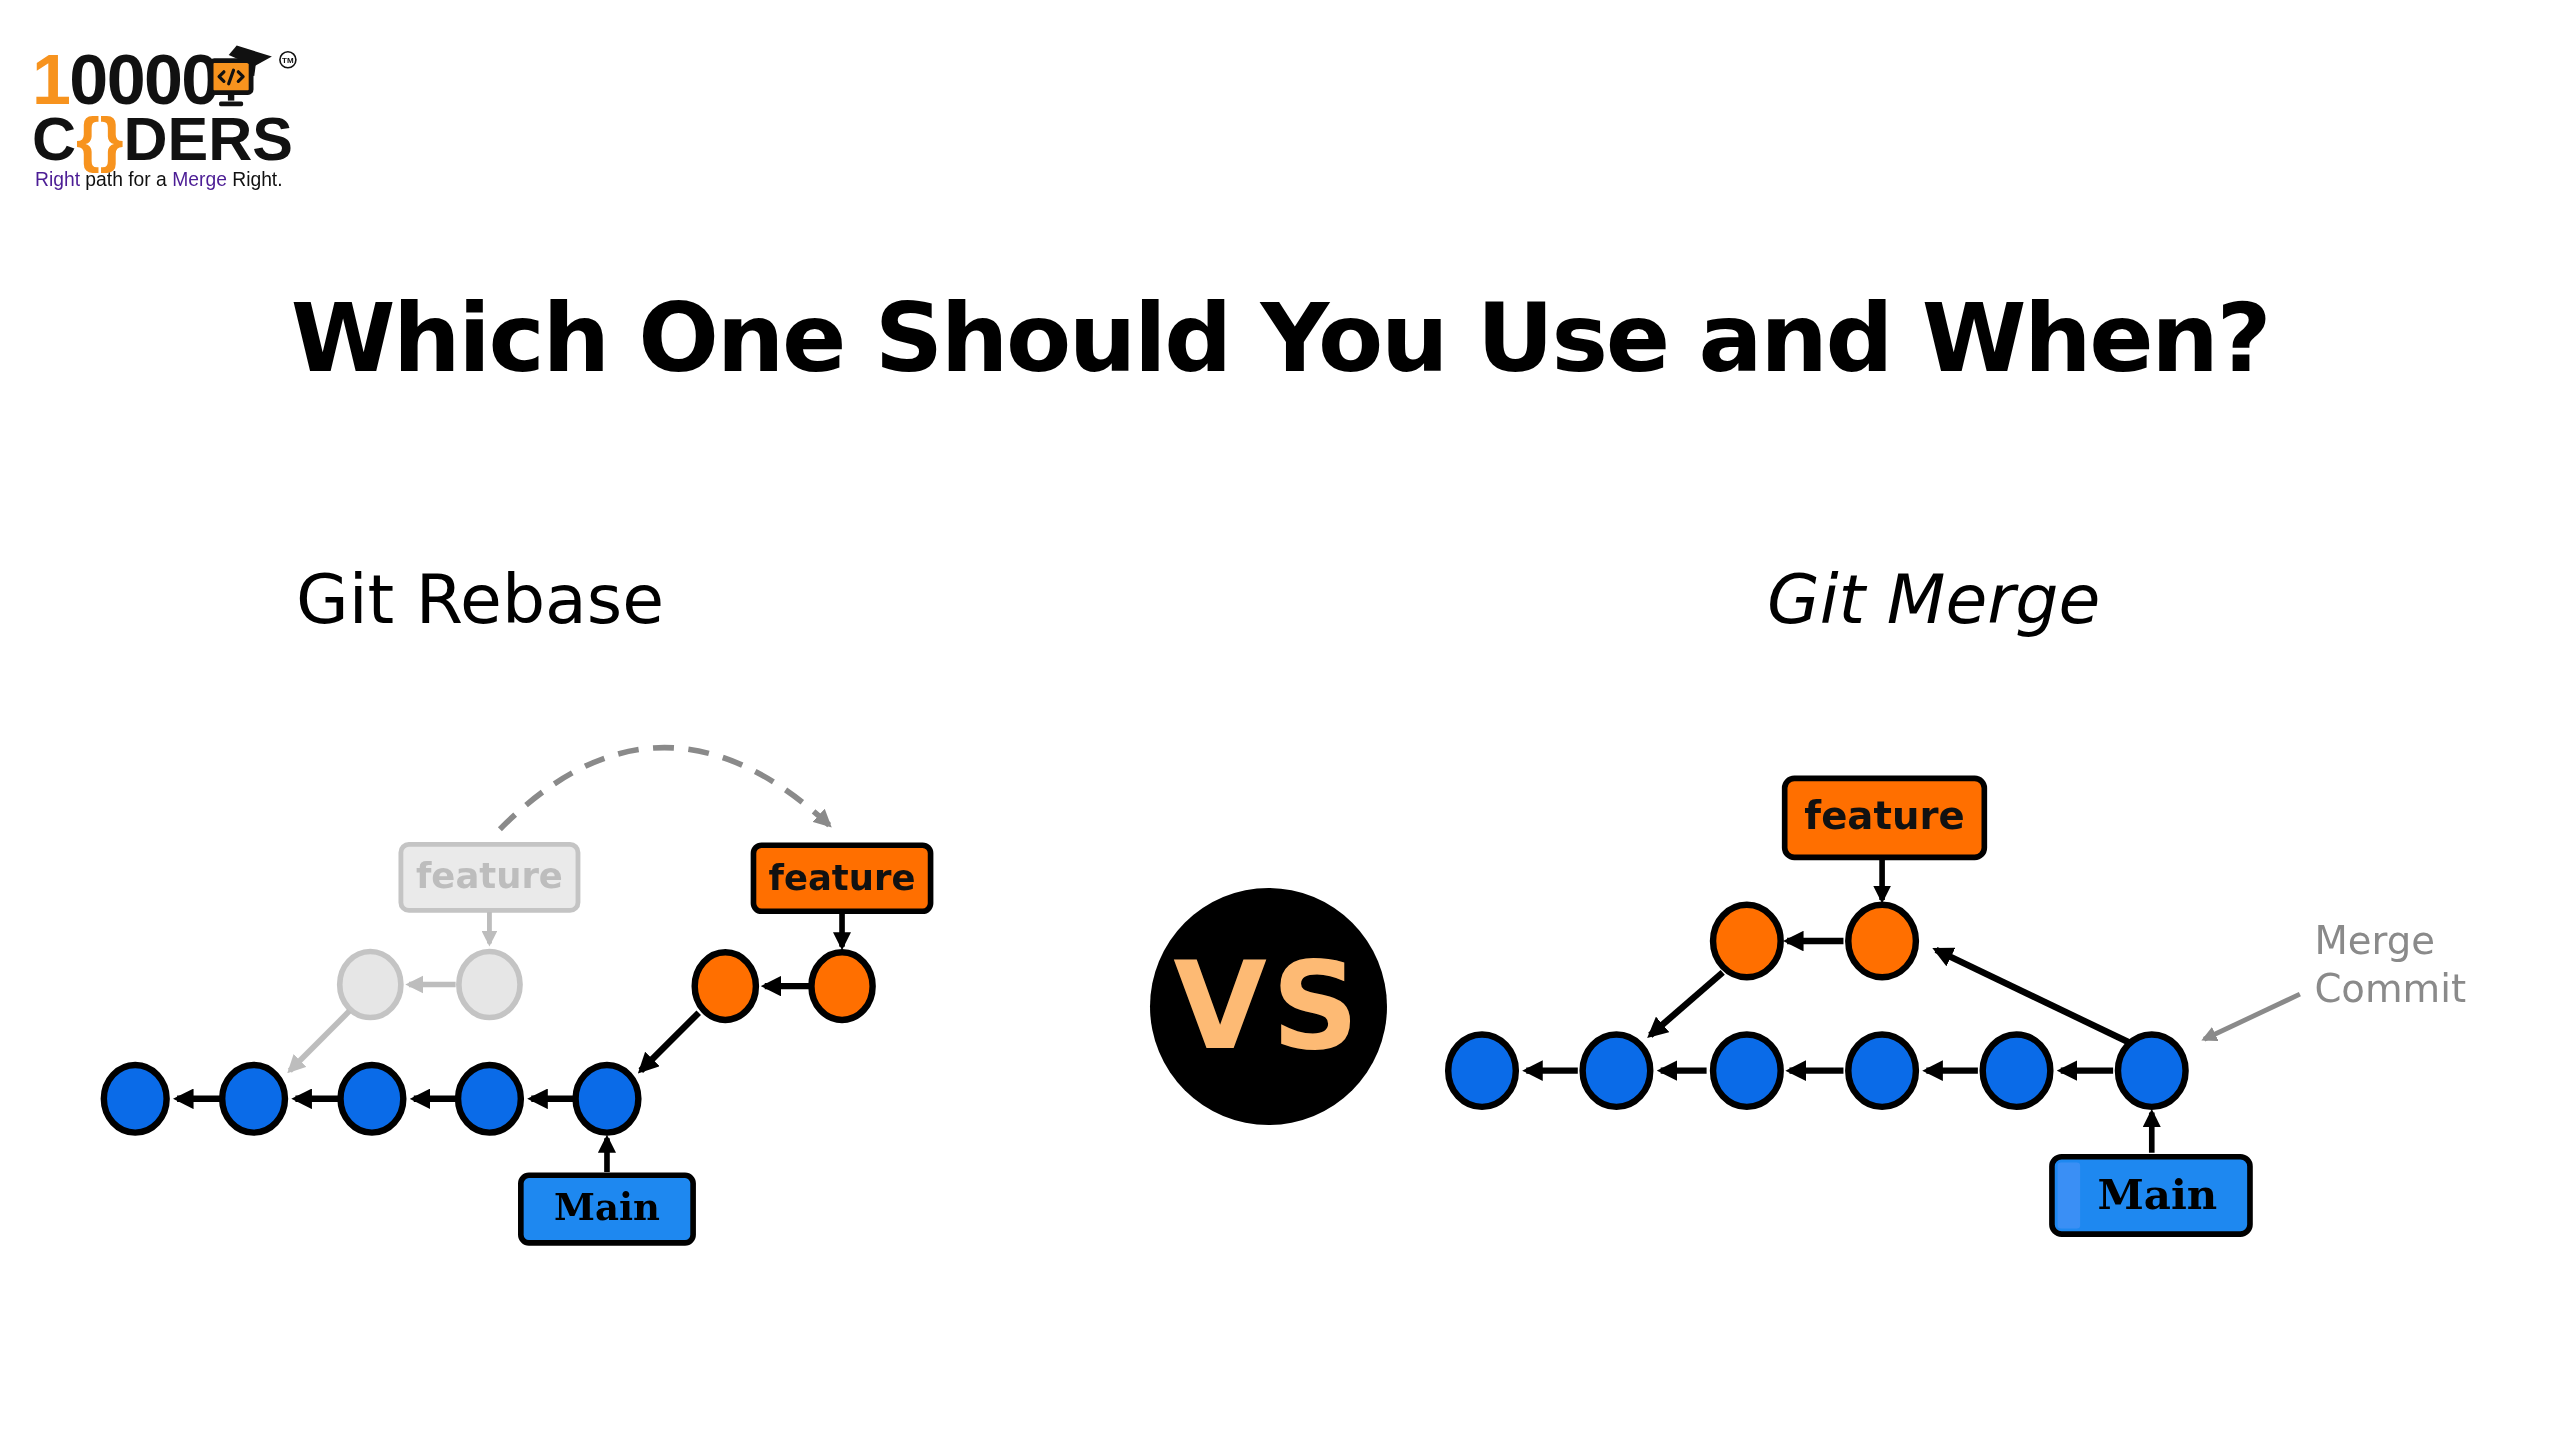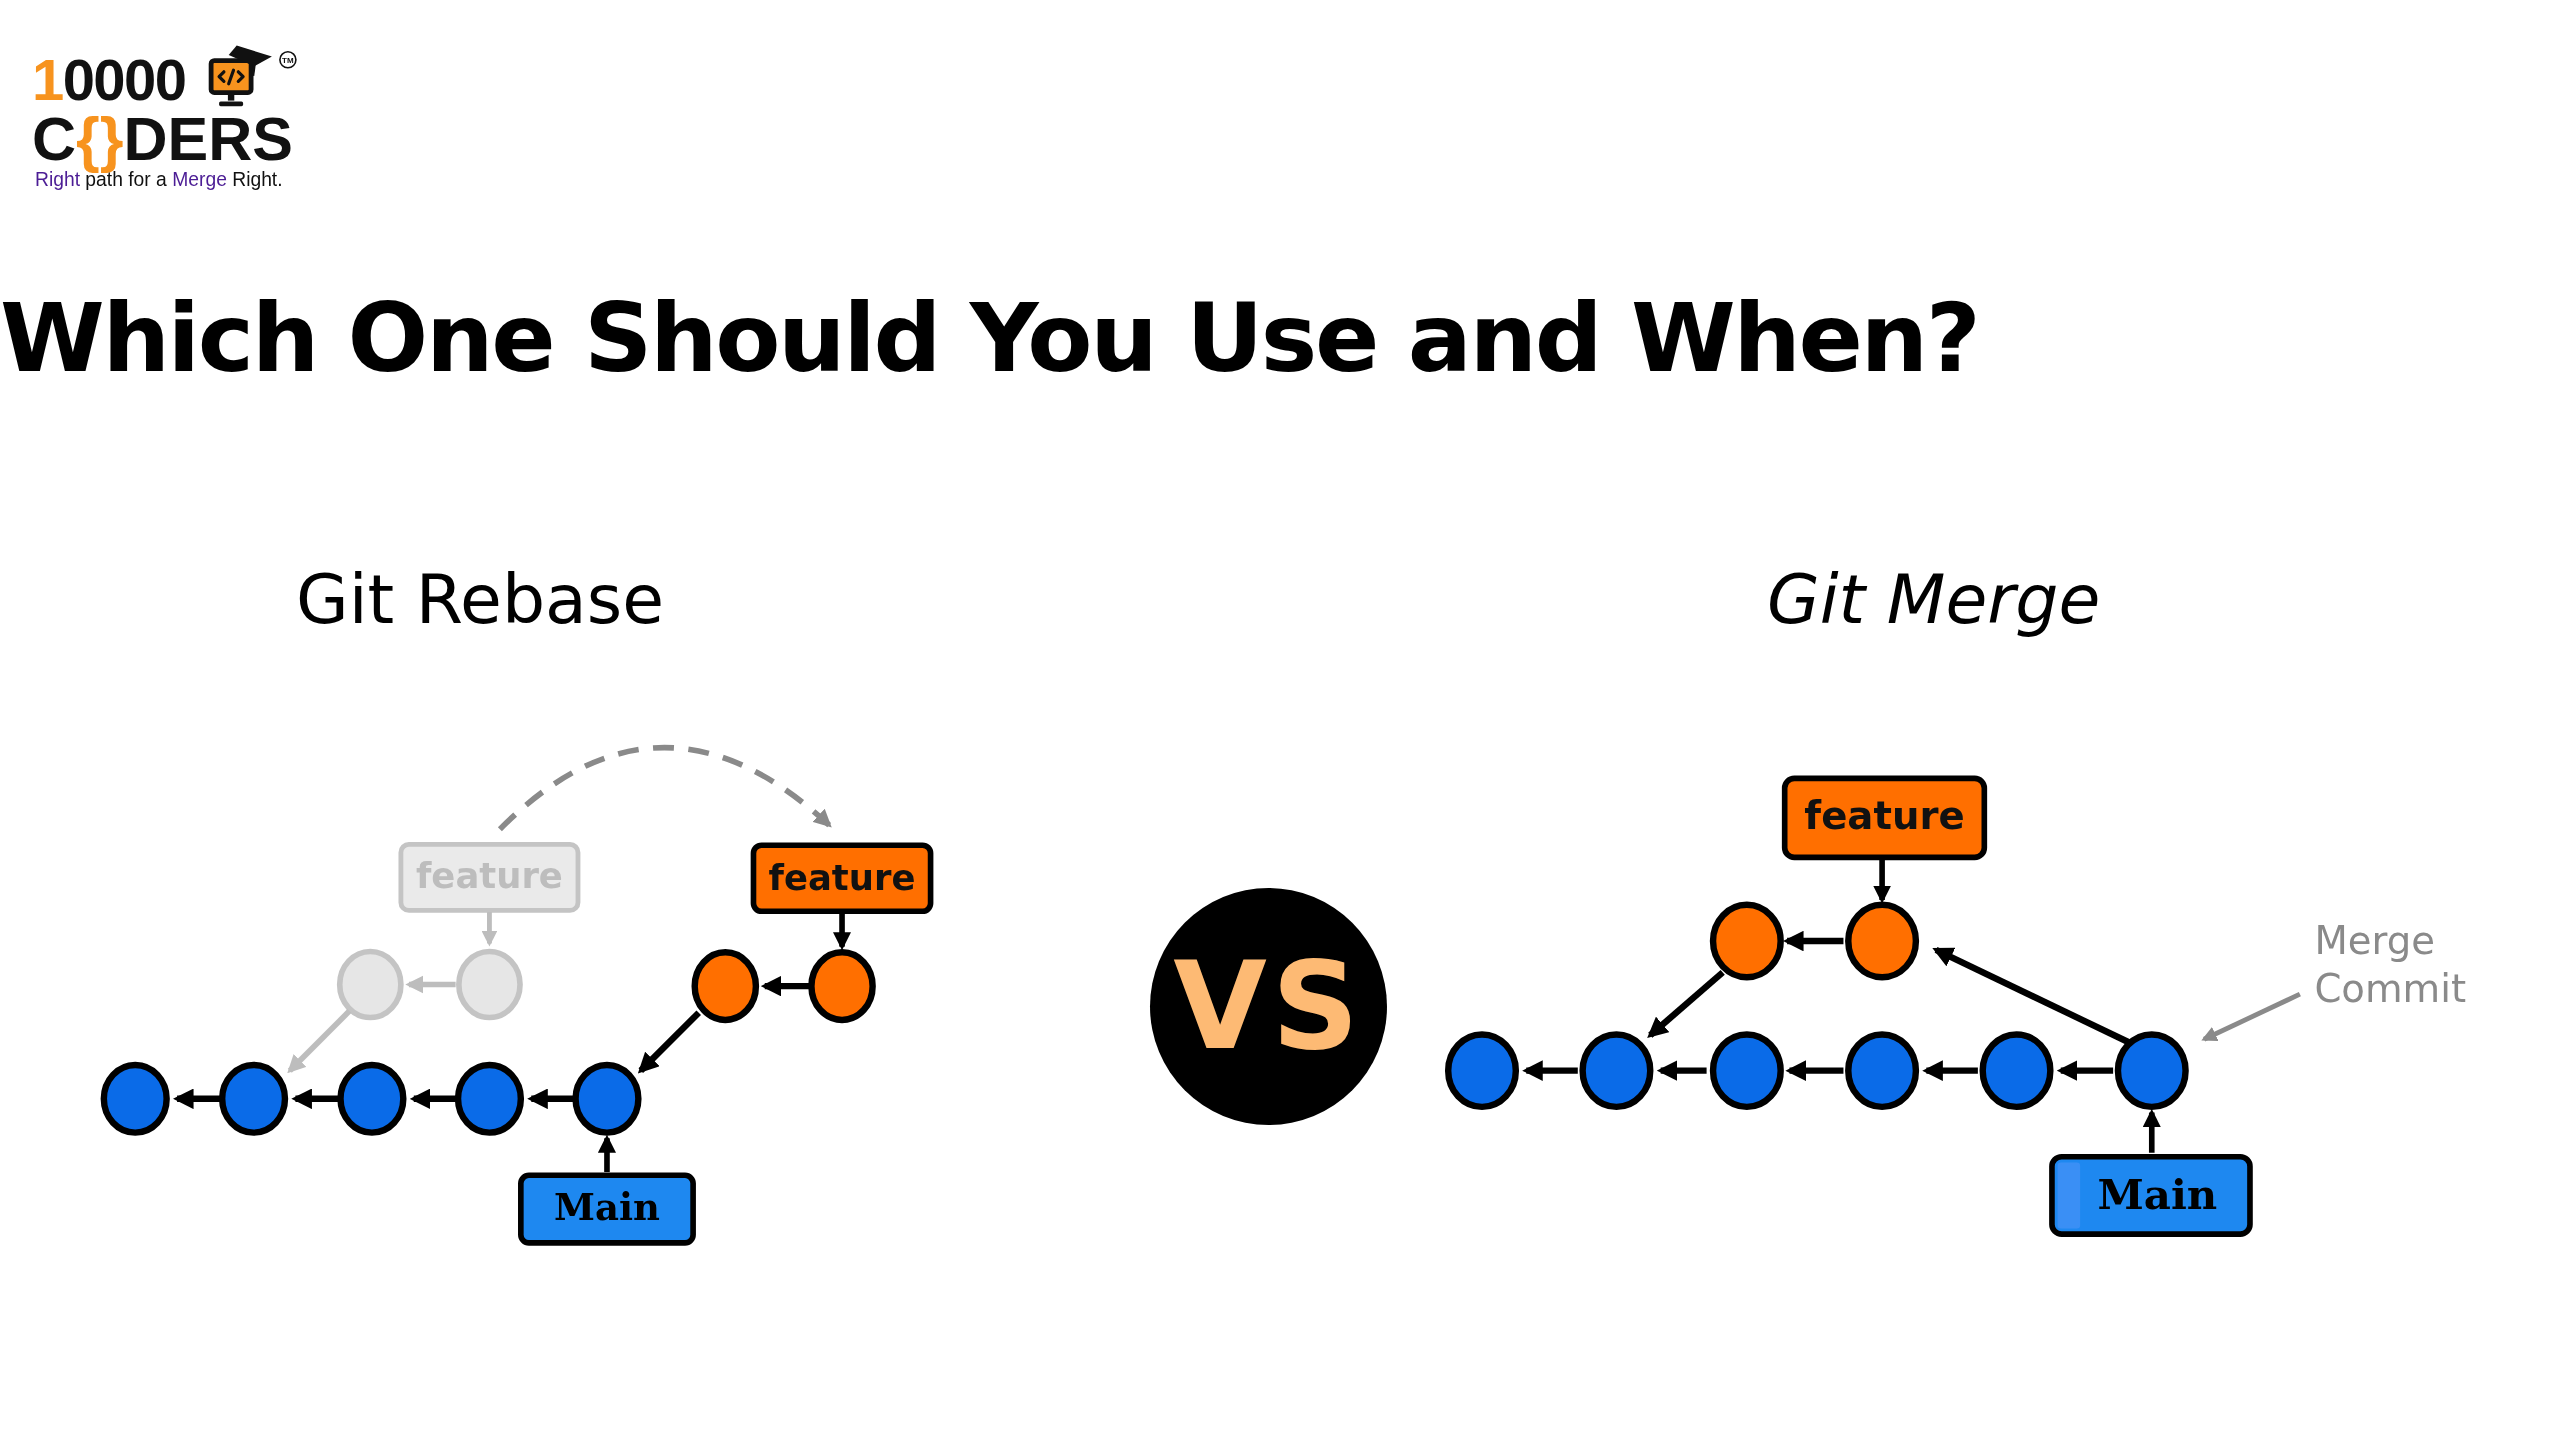--- a/index.html
+++ b/index.html
@@ -1,27 +1,27 @@
 <!DOCTYPE html>
 <html style="font-size:13px"><head>
 <meta charset="utf-8">
 <style>
   html, body { margin: 0; padding: 0; background: #ffffff; }
   body { width: 2576px; height: 1449px; position: relative; overflow: hidden; font-family: "Liberation Sans", sans-serif; }
   .abs { position: absolute; }
   
-  .logo-num { left: 32px; top: 47px; font-family: "Liberation Sans", sans-serif; font-weight: 700; font-size: 58px; line-height: 66px; color: #111; letter-spacing: -1.6px; }
+  .logo-num { left: 32px; top: 47px; font-family: "Liberation Sans", sans-serif; font-weight: 700; font-size: 70px; line-height: 66px; color: #111; letter-spacing: -1.6px; }
   .logo-num .accent { color: #F7931E; }
   .logo-coders { left: 32px; top: 109px; font-family: "Liberation Sans", sans-serif; font-weight: 700; font-size: 61px; line-height: 61px; color: #111; letter-spacing: 0px; }
   .logo-coders .accent { color: #F7931E; }
   .logo-tag { left: 35px; top: 169px; font-family: "Liberation Sans", sans-serif; font-size: 19.3px; line-height: 22.5px; color: #111; white-space: nowrap; }
   .logo-tag .accent { color: #4c1d95; }
   .logo-icon { left: 201px; top: 39px; width: 105px; height: 72px; }
 
-  .title { left: 0; top: 282px; width: 2560px; text-align: left; font-family: "DejaVu Sans", sans-serif; font-weight: 700; font-size: 95px; line-height: 113px; color: #000; letter-spacing: -2.4px; white-space: nowrap; }
+  .title { left: 0; top: 282px; width: 2560px; text-align: center; font-family: "DejaVu Sans", sans-serif; font-weight: 700; font-size: 95px; line-height: 113px; color: #000; letter-spacing: -2.4px; white-space: nowrap; }
   .heading { top: 555px; font-family: "DejaVu Sans", sans-serif; font-weight: 400; font-size: 68px; line-height: 89px; color: #000; white-space: nowrap; }
   .heading.rebase { left: 296px; }
   .heading.merge { left: 1767px; font-style: italic; }
 
   .vs { left: 1150px; top: 888px; width: 237px; height: 237px; border-radius: 50%; background: #000; color: #fdba74; display: flex; align-items: center; justify-content: center; font-family: "DejaVu Sans", sans-serif; font-weight: 700; font-size: 121px; letter-spacing: 4.8px; line-height: 1; }
 
   svg.diagram { position: absolute; left: 0; top: 0; width: 2576px; height: 1449px; }
   .lbl-sans { font-family: "DejaVu Sans", sans-serif; font-weight: 700; }
   .lbl-serif { font-family: "DejaVu Serif", serif; font-weight: 700; }
   .lbl-note { font-family: "DejaVu Sans", sans-serif; font-weight: 400; }

